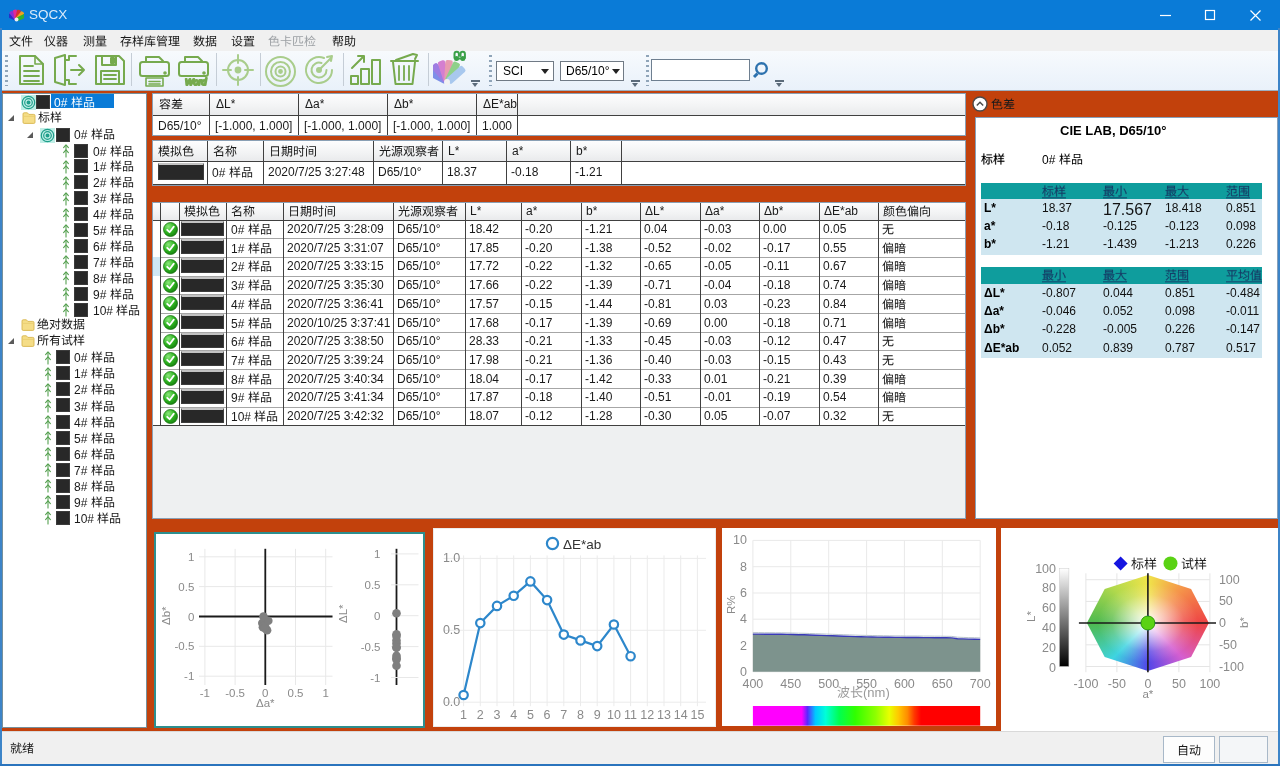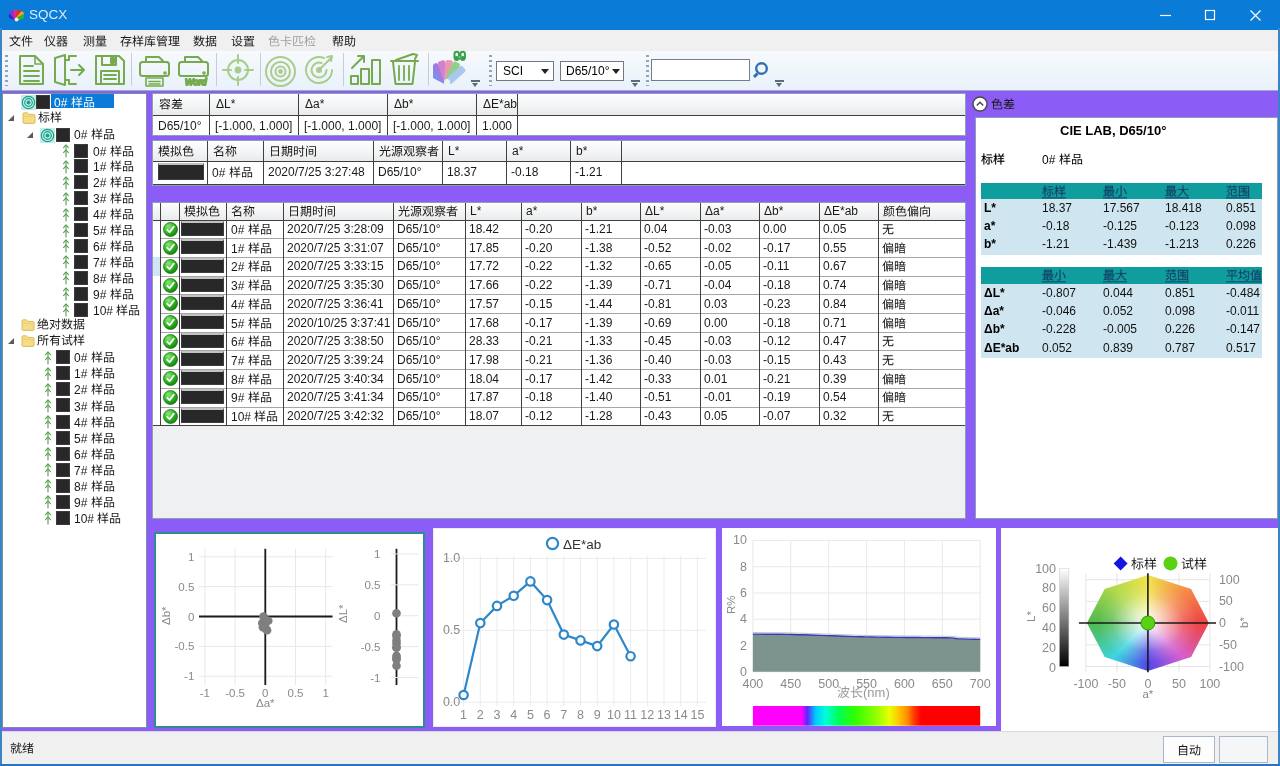--- a/index.html
+++ b/index.html
@@ -1,16 +1,16 @@
 <!DOCTYPE html>
 <html><head><meta charset="utf-8"><style>
 *{margin:0;padding:0;box-sizing:border-box}
 html,body{width:1280px;height:766px;overflow:hidden}
 body{font-family:"Liberation Sans",sans-serif;background:#f0f0f0}
-#root{position:relative;width:1280px;height:766px;background:#8b5cf6;overflow:hidden}
+#root{position:relative;width:1280px;height:766px;background:#c2410c;overflow:hidden}
 .abs{position:absolute}
 .cj{display:inline-block}
 .txt{position:absolute;white-space:nowrap}
 .vsep{position:absolute;width:1px;background:#c5cdd6}
 .dots{position:absolute;width:3px;background-image:repeating-linear-gradient(#8fa4b8 0 2px,transparent 2px 5px)}
 .combo{position:absolute;background:#fff;border:1px solid #707a85}
 .carr{position:absolute;width:0;height:0;border-left:4px solid transparent;border-right:4px solid transparent;border-top:5px solid #222}
 .ovf{position:absolute;width:9px;height:8px}
 .ovf:before{content:"";position:absolute;left:0;top:0;width:9px;height:2px;background:#5b6b7a}
 .ovf:after{content:"";position:absolute;left:1px;top:3px;border-left:3.5px solid transparent;border-right:3.5px solid transparent;border-top:4px solid #5b6b7a}
@@ -1168,21 +1168,21 @@
         <g fill="#1a1a1a" transform="translate(0,11.56) scale(0.01200,-0.01200)">
           <use href="#u6837" x="0"></use>
           <use href="#u54C1" x="1000"></use>
         </g>
       </svg></div>
     <div class="cell" style="left:287.0px;top:409.0px">2020/7/25 3:42:32</div>
     <div class="cell" style="left:397.0px;top:409.0px">D65/10°</div>
     <div class="cell" style="left:469.0px;top:409.0px">18.07</div>
     <div class="cell" style="left:525.0px;top:409.0px">-0.12</div>
     <div class="cell" style="left:585.0px;top:409.0px">-1.28</div>
-    <div class="cell" style="left:644.0px;top:409.0px">-0.43</div>
+    <div class="cell" style="left:644.0px;top:409.0px">-0.30</div>
     <div class="cell" style="left:704.0px;top:409.0px">0.05</div>
     <div class="cell" style="left:763.0px;top:409.0px">-0.07</div>
     <div class="cell" style="left:823.0px;top:409.0px">0.32</div>
     <div class="cell" style="left:882.0px;top:409.0px"><svg class="cj" width="12" height="16" style="vertical-align:top">
         <g fill="#1a1a1a" transform="translate(0,11.56) scale(0.01200,-0.01200)">
           <use href="#u65E0" x="0"></use>
         </g>
       </svg></div>
     <div class="rline" style="left:160.0px;top:406.5px;width:805.0px;height:1px"></div>
     <div class="gline" style="left:153.0px;top:425.2px;width:812.0px;height:1px"></div>
@@ -1248,21 +1248,21 @@
       </svg></div>
     <div class="txt" style="left:1226px;top:184px"><svg class="cj" width="24" height="16" style="vertical-align:top">
         <g fill="#17406a" stroke="#17406a" stroke-width="14" transform="translate(0,11.56) scale(0.01200,-0.01200)">
           <use href="#u8303" x="0"></use>
           <use href="#u56F4" x="1000"></use>
         </g>
         <rect x="0" y="13.36" width="24" height="1" fill="#17406a"></rect>
       </svg></div>
     <div class="txt" style="left:984px;top:200.5px;font-size:12px;font-weight:bold;color:#000">L*</div>
     <div class="txt" style="left:1042px;top:200.5px;font-size:12px;color:#111">18.37</div>
-    <div class="txt" style="left:1103px;top:200.5px;font-size:12px;color:#111">17.567</div>
+    <div class="txt" style="left:1103px;top:200.5px;font-size:16px;color:#111">17.567</div>
     <div class="txt" style="left:1165px;top:200.5px;font-size:12px;color:#111">18.418</div>
     <div class="txt" style="left:1226px;top:200.5px;font-size:12px;color:#111">0.851</div>
     <div class="txt" style="left:984px;top:218.9px;font-size:12px;font-weight:bold;color:#000">a*</div>
     <div class="txt" style="left:1042px;top:218.9px;font-size:12px;color:#111">-0.18</div>
     <div class="txt" style="left:1103px;top:218.9px;font-size:12px;color:#111">-0.125</div>
     <div class="txt" style="left:1165px;top:218.9px;font-size:12px;color:#111">-0.123</div>
     <div class="txt" style="left:1226px;top:218.9px;font-size:12px;color:#111">0.098</div>
     <div class="txt" style="left:984px;top:237.3px;font-size:12px;font-weight:bold;color:#000">b*</div>
     <div class="txt" style="left:1042px;top:237.3px;font-size:12px;color:#111">-1.21</div>
     <div class="txt" style="left:1103px;top:237.3px;font-size:12px;color:#111">-1.439</div>

